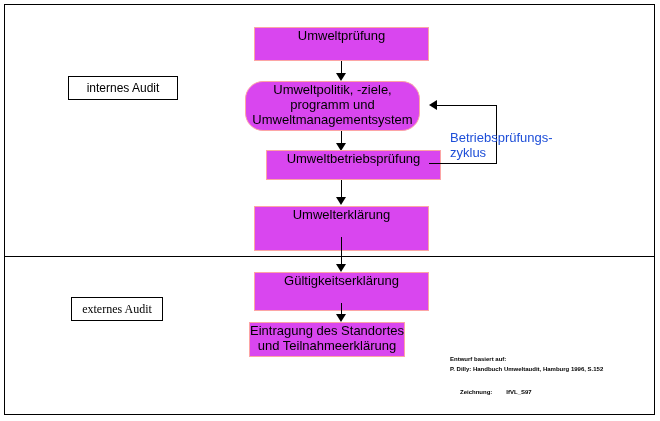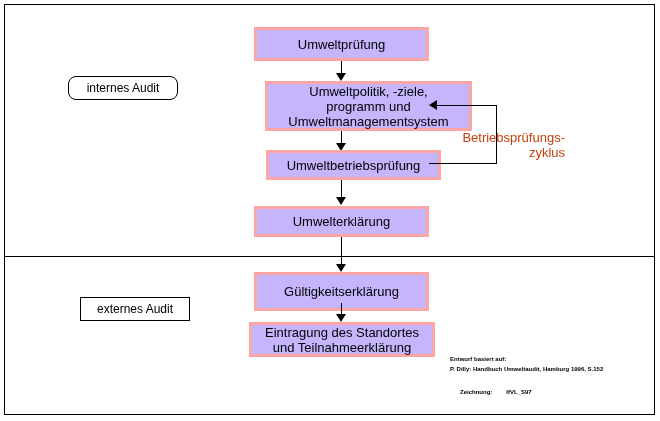--- a/index.html
+++ b/index.html
@@ -32,25 +32,25 @@
     position: absolute;
     left: 4px;
     top: 256px;
     width: 651px;
     height: 0;
     border-top: 1px solid #000000;
   }
   
   .box {
     position: absolute;
-    border: 3px solid #fca5a5;
-    background: #c4b5fd;
+    border: 1px solid #fca5a5;
+    background: #d946ef;
     box-sizing: border-box;
     display: flex;
-    align-items: center;
+    align-items: flex-start;
     justify-content: center;
     text-align: center;
     font-size: 13px;
     line-height: 15px;
     color: #000000;
   }
   .box .label {
     display: block;
     width: 100%;
     white-space: pre-line;
@@ -92,22 +92,22 @@
     height: 0;
     border-top: 5px solid transparent;
     border-bottom: 5px solid transparent;
     border-right: 8px solid #000000;
   }
   
   .loop-caption {
     position: absolute;
     font-size: 13px;
     line-height: 15px;
-    text-align: right;
-    color: #c2410c;
+    text-align: left;
+    color: #1d4ed8;
     white-space: pre-line;
   }
   
   .credit {
     position: absolute;
     font-size: 6px;
     line-height: 9.5px;
     color: #000000;
     font-family: "Liberation Sans", sans-serif;
     font-weight: bold;
@@ -124,36 +124,36 @@
   }
 </style>
 </head>
 <body>
 
 <div id="canvas">
 
   <div class="frame"></div>
   <div class="divider"></div>
 
-  <div class="tag" style="left:68px; top:76px; width:110px; height:24px;border-radius:8px;">
+  <div class="tag" style="left:68px; top:76px; width:110px; height:24px;">
     <span>internes Audit</span>
   </div>
 
-  <div class="tag" style="left:80px; top:297px; width:110px; height:24px;">
+  <div class="tag" style="left:71px; top:297px; width:92px; height:24px;font-family:Liberation Serif, serif;">
     <span>externes Audit</span>
   </div>
 
   <div class="box" style="left:254px; top:27px; width:175px; height:34px;">
     <span class="label">Umweltprüfung</span>
   </div>
 
   <div class="vline" style="left:341px; top:61px; height:13px;"></div>
   <div class="arrow-down" style="left:336px; top:73px;"></div>
 
-  <div class="box" style="left:265px; top:81px; width:207px; height:50px;">
+  <div class="box" style="left:245px; top:81px; width:175px; height:50px;border-radius:18px;">
     <span class="label">Umweltpolitik, -ziele,
 programm und
 Umweltmanagementsystem</span>
   </div>
 
   <div class="vline" style="left:341px; top:131px; height:13px;"></div>
   <div class="arrow-down" style="left:336px; top:143px;"></div>
 
   <div class="box" style="left:266px; top:150px; width:175px; height:30px;">
     <span class="label">Umweltbetriebsprüfung</span>
@@ -165,35 +165,35 @@
   <div class="arrow-left" style="left:429px; top:100px;"></div>
 
   <div class="loop-caption" style="left:450px; top:115px; width:115px;">
     <span>Betriebsprüfungs-
 zyklus</span>
   </div>
 
   <div class="vline" style="left:341px; top:180px; height:19px;"></div>
   <div class="arrow-down" style="left:336px; top:197px;"></div>
 
-  <div class="box" style="left:254px; top:206px; width:175px; height:31px;">
+  <div class="box" style="left:254px; top:206px; width:175px; height:45px;">
     <span class="label">Umwelterklärung</span>
   </div>
 
   <div class="vline" style="left:341px; top:237px; height:33px;"></div>
   <div class="arrow-down" style="left:336px; top:264px;"></div>
 
   <div class="box" style="left:254px; top:272px; width:175px; height:39px;">
     <span class="label">Gültigkeitserklärung</span>
   </div>
 
   <div class="vline" style="left:341px; top:303px; height:14px;"></div>
   <div class="arrow-down" style="left:336px; top:314px;"></div>
 
-  <div class="box" style="left:249px; top:322px; width:186px; height:35px;">
+  <div class="box" style="left:249px; top:322px; width:156px; height:35px;">
     <span class="label">Eintragung des Standortes
 und Teilnahmeerklärung</span>
   </div>
 
   <div class="credit" style="left:450px; top:355px; width:200px;">
     <div class="row">Entwurf basiert auf:</div>
     <div class="row">P. Dilly: Handbuch Umweltaudit, Hamburg 1996, S.152</div>
     <div class="row drawing-row">
       <span>Zeichnung:</span><span class="drawing-id">IfVL_S97</span>
     </div>

